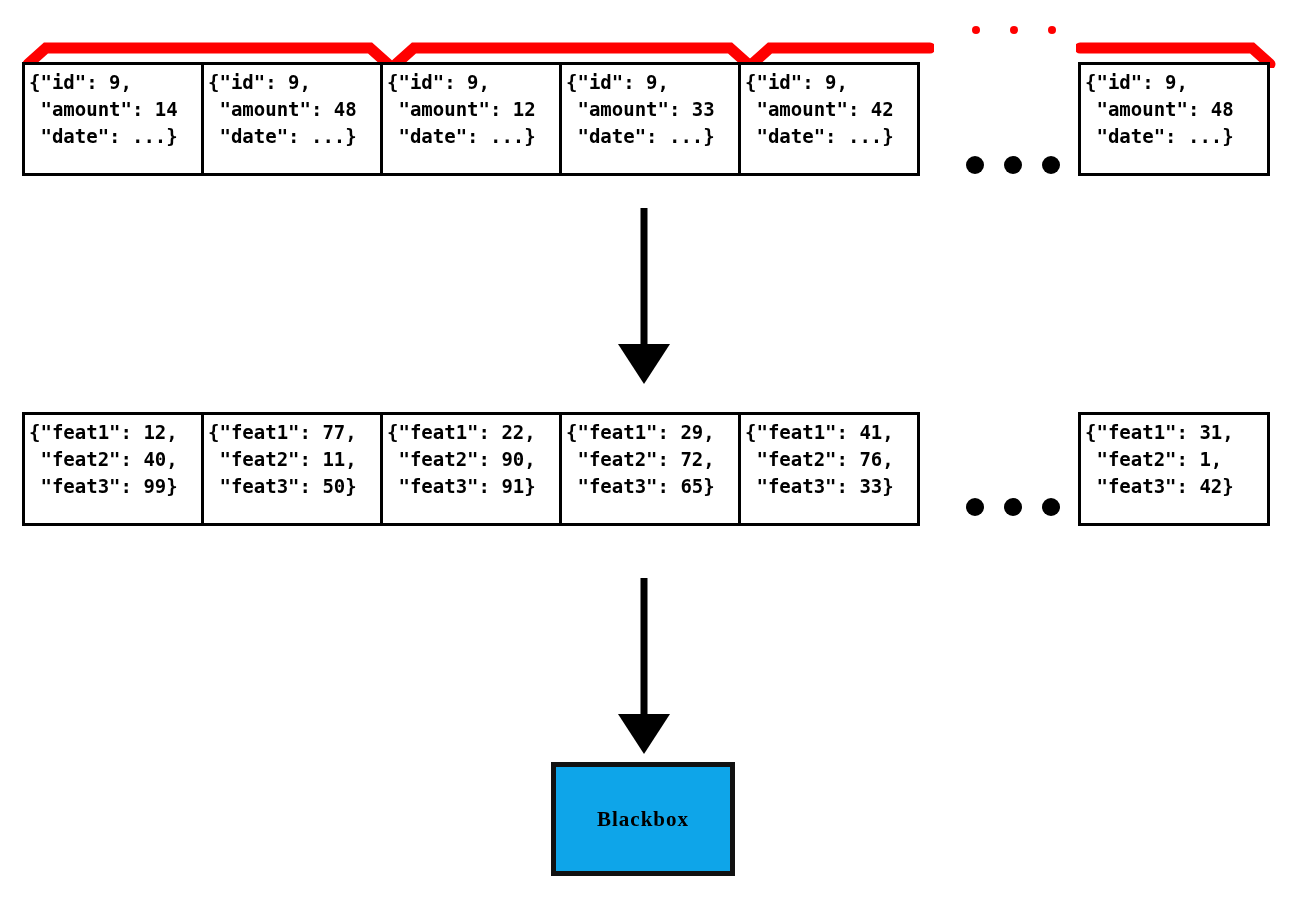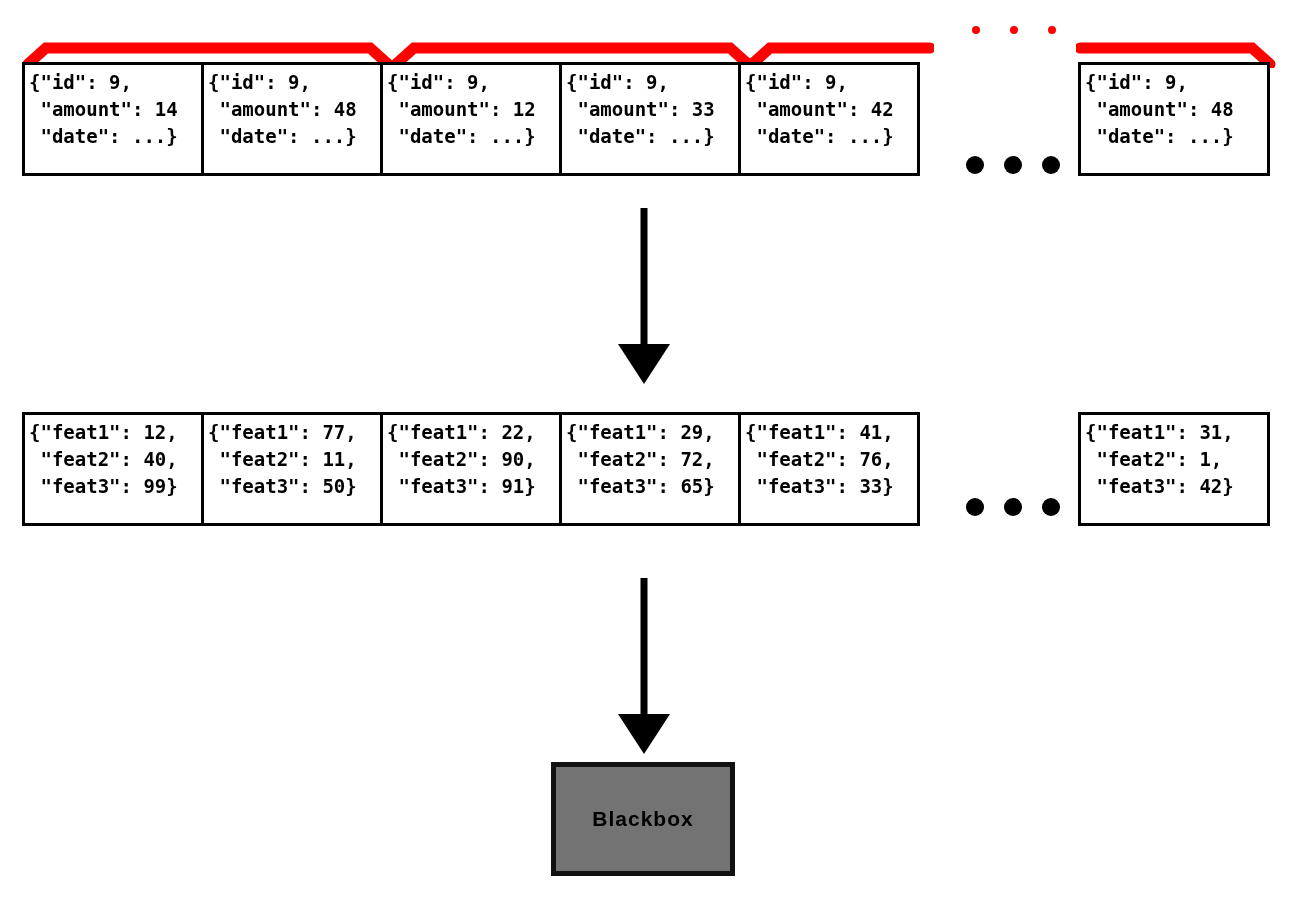--- a/index.html
+++ b/index.html
@@ -61,25 +61,25 @@
   .brace {
     position: absolute;
   }
   .arrow {
     position: absolute;
   }
   .blackbox {
     position: absolute;
     box-sizing: border-box;
     border: 5px solid #111111;
-    background: #737373;
+    background: #0ea5e9;
     display: flex;
     align-items: center;
     justify-content: center;
-    font-family: Liberation Sans, sans-serif;
+    font-family: Liberation Serif, serif;
     font-size: 21px;
     font-weight: bold;
     color: #000000;
     letter-spacing: 1px;
   }
 </style>
 </head>
 <body>
 
 <div id="canvas">

